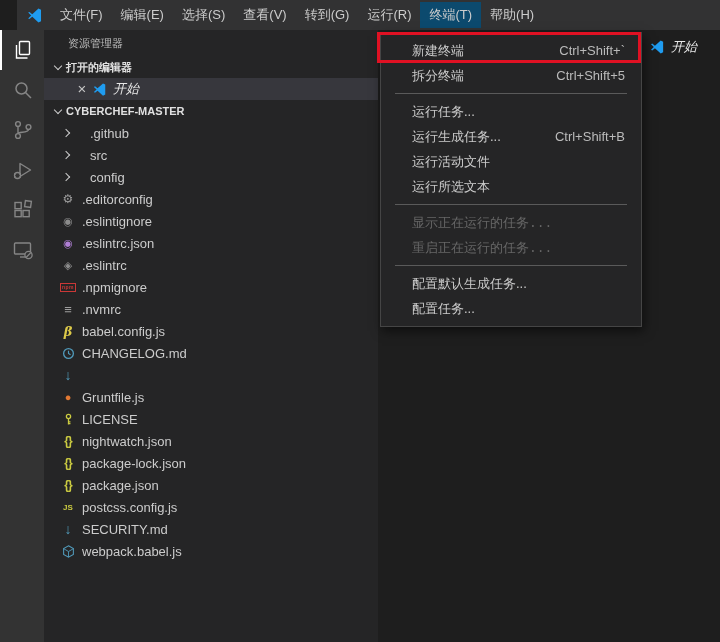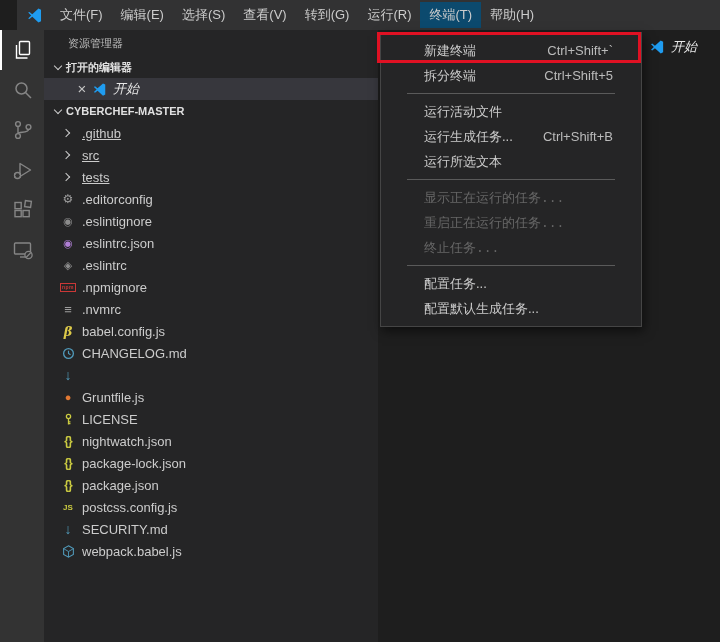--- a/index.html
+++ b/index.html
@@ -30,42 +30,42 @@
   .open-editor-row { height:22px; display:flex; align-items:center; background:#37373d; padding-left:30px; }
   .open-editor-row .close-x { width:16px; color:#c5c5c5; font-size:15px; line-height:16px; text-align:center; margin-right:2px; }
   .open-editor-row .tab-logo { margin-right:6px; display:flex; }
   .open-editor-row .label { font-style:italic; color:#e7e7e7; }
 
   .tree { }
   .tree-row { height:22px; display:flex; align-items:center; color:#cccccc; }
   .tree-row .chev-wrap { width:16px; margin-left:14px; display:flex; justify-content:center; }
   .tree-row .file-icon { width:16px; margin-left:16px; margin-right:6px; display:flex;
     justify-content:center; align-items:center; font-size:13px; }
-  .tree-row.folder .name { margin-left:8px;text-decoration:underline; }
+  .tree-row.folder .name { margin-left:16px; }
   .chev { width:6px; height:6px; border-right:1.4px solid #cccccc; border-bottom:1.4px solid #cccccc; display:inline-block; }
   .chev.right { transform:rotate(-45deg); }
   .chev.down { transform:rotate(45deg); margin-top:-3px; }
 
   .npmbox { display:inline-block; border:1px solid #cb3837; color:#cb3837; font-size:5px; font-weight:bold;
     line-height:7px; padding:0 1px; letter-spacing:0.5px; }
   .beta { font-style:italic; font-weight:bold; font-family:"DejaVu Serif",serif; }
   .jsmark { font-size:8px; font-weight:bold;text-align:center; }
   .braces { font-weight:bold; font-size:12px; letter-spacing:-1px; }
   .lines { font-weight:bold; }
   .arrowdn { font-weight:bold; font-size:14px; }
 
   
   .editor-area { position:absolute; left:378px; top:30px; width:342px; height:612px; background:#1e1e1e; }
   .tab { position:absolute; left:265px; top:0px; height:34px; display:flex; align-items:center;
     gap:6px; padding:0 10px 0 6px; background:#1e1e1e; }
   .tab .label { font-style:italic; color:#e7e7e7; }
 
   
   .context-menu { position:absolute; left:380px; top:32px; width:262px; background:#252526;
-    border:1px solid #454545; box-shadow:2px 4px 10px rgba(0,0,0,0.55); padding:5px 16px; z-index:40; }
+    border:1px solid #454545; box-shadow:2px 4px 10px rgba(0,0,0,0.55); padding:5px 4px; z-index:40; }
   .cm-item { height:25px; display:flex; align-items:center; padding:0 12px 0 27px; color:#cccccc; cursor:default; }
   .cm-item .cm-label { flex:1; white-space:nowrap; }
   .cm-item .cm-shortcut { color:#bbbbbb; margin-left:20px; white-space:nowrap; }
   .cm-item.disabled .cm-label { color:#666666;font-family:Liberation Mono, monospace; }
   .cm-sep { height:1px; background:#5a5a5a; margin:5px 10px; }
 
   
   .annotation { position:absolute; left:377px; top:32px; width:264px; height:31px;
     border:3px solid #e01123; z-index:50; pointer-events:none; }
 </style>
@@ -175,21 +175,21 @@
         <div class="tree-row folder">
           <span class="chev-wrap">
             <span class="chev right"></span>
           </span>
           <span class="name">src</span>
         </div>
         <div class="tree-row folder">
           <span class="chev-wrap">
             <span class="chev right"></span>
           </span>
-          <span class="name">tests</span>
+          <span class="name">config</span>
         </div>
         <div class="tree-row file">
           <span class="file-icon">
             <span style="color:#9d9d9d;font-size:12px">⚙</span>
           </span>
           <span class="name">.editorconfig</span>
         </div>
         <div class="tree-row file">
           <span class="file-icon">
             <span style="color:#8c8c8c;font-size:11px">◉</span>
@@ -312,43 +312,43 @@
       <div class="cm-item">
         <span class="cm-label">新建终端</span>
         <span class="cm-shortcut">Ctrl+Shift+`</span>
       </div>
       <div class="cm-item">
         <span class="cm-label">拆分终端</span>
         <span class="cm-shortcut">Ctrl+Shift+5</span>
       </div>
       <div class="cm-sep"></div>
       <div class="cm-item">
-        <span class="cm-label">运行活动文件</span>
+        <span class="cm-label">运行任务...</span>
       </div>
       <div class="cm-item">
         <span class="cm-label">运行生成任务...</span>
         <span class="cm-shortcut">Ctrl+Shift+B</span>
+      </div>
+      <div class="cm-item">
+        <span class="cm-label">运行活动文件</span>
       </div>
       <div class="cm-item">
         <span class="cm-label">运行所选文本</span>
       </div>
       <div class="cm-sep"></div>
       <div class="cm-item disabled">
         <span class="cm-label">显示正在运行的任务...</span>
       </div>
       <div class="cm-item disabled">
         <span class="cm-label">重启正在运行的任务...</span>
       </div>
-      <div class="cm-item disabled">
-        <span class="cm-label">终止任务...</span>
-      </div>
       <div class="cm-sep"></div>
       <div class="cm-item">
+        <span class="cm-label">配置默认生成任务...</span>
+      </div>
+      <div class="cm-item">
         <span class="cm-label">配置任务...</span>
       </div>
-      <div class="cm-item">
-        <span class="cm-label">配置默认生成任务...</span>
-      </div>
     </div>
 
   <div class="annotation"></div>
 
 </div>
 
 </body></html>

